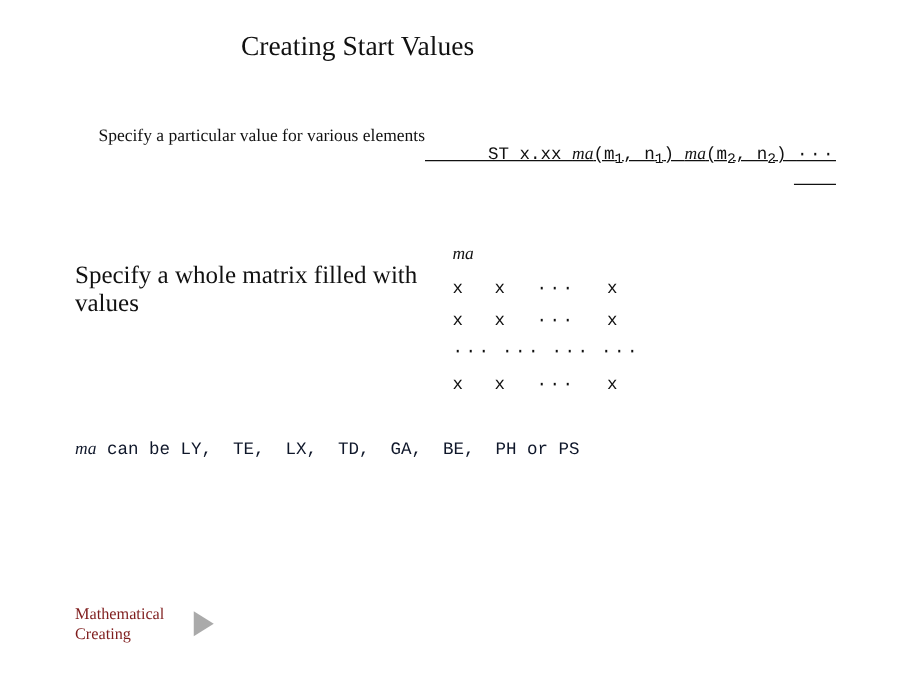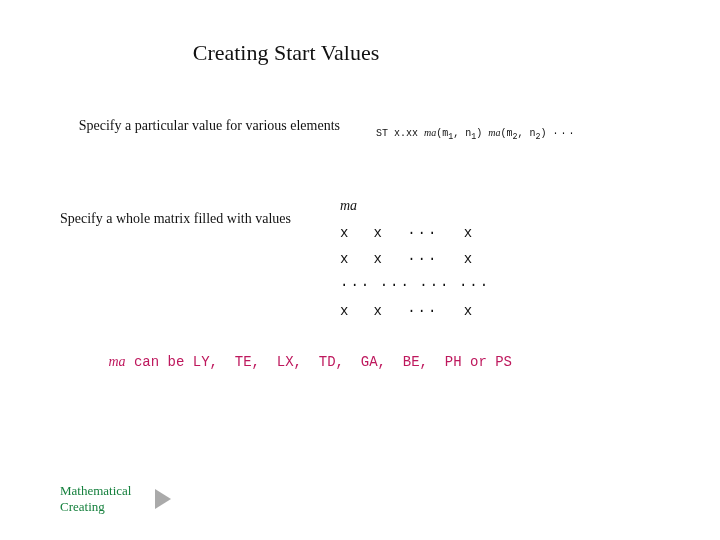--- a/index.html
+++ b/index.html
@@ -9,21 +9,21 @@
       height: 540px;
       background: #ffffff;
       font-family: Georgia, 'Times New Roman', serif;
       position: relative;
       overflow: hidden;
     }
 
     .page {
       width: 572px;
       height: 540px;
-      padding: 40px 60px 30px 60px;
+      padding: 24px 60px 30px 60px;
       position: relative;
     }
 
     .title {
       text-align: center;
       font-size: 22px;
       font-weight: normal;
       font-family: Georgia, serif;
       margin-bottom: 50px;
       color: #111;
@@ -39,44 +39,45 @@
     .label {
       font-size: 14px;
       font-family: Georgia, serif;
       color: #111;
       min-width: 280px;
       padding-top: 2px;
     }
 
     .code-block {
       font-family: 'Courier New', Courier, monospace;
-      font-size: 10px;
+      font-size: 14px;
       color: #111;
       white-space: pre;
+      text-decoration: underline;
     }
 
     .matrix-row {
       display: flex;
       align-items: flex-start;
       margin-bottom: 30px;
     }
 
     .matrix-label {
-      font-size: 14px;
+      font-size: 20px;
       font-family: Georgia, serif;
       color: #111;
       min-width: 280px;
       padding-top: 18px;
     }
 
     .bottom-code {
       font-family: 'Courier New', Courier, monospace;
       font-size: 14px;
-      color: #be185d;
-      text-align: right;
+      color: #0f172a;
+      text-align: left;
       margin-top: 10px;
     }
 
     .bottom-label-italic {
       font-style: italic;
       font-family: Georgia, serif;
     }
 
     .footer {
       position: absolute;
@@ -86,21 +87,21 @@
       display: flex;
       justify-content: space-between;
       align-items: flex-end;
     }
 
     .footer-left {
       display: flex;
       align-items: center;
       gap: 24px;
       font-size: 13px;
-      color: #15803d;
+      color: #7f1d1d;
       font-family: Georgia, serif;
     }
 
     .footer-arrow {
       width: 0;
       height: 0;
       border-top: 10px solid transparent;
       border-bottom: 10px solid transparent;
       border-left: 16px solid #aaa;
       display: inline-block;

